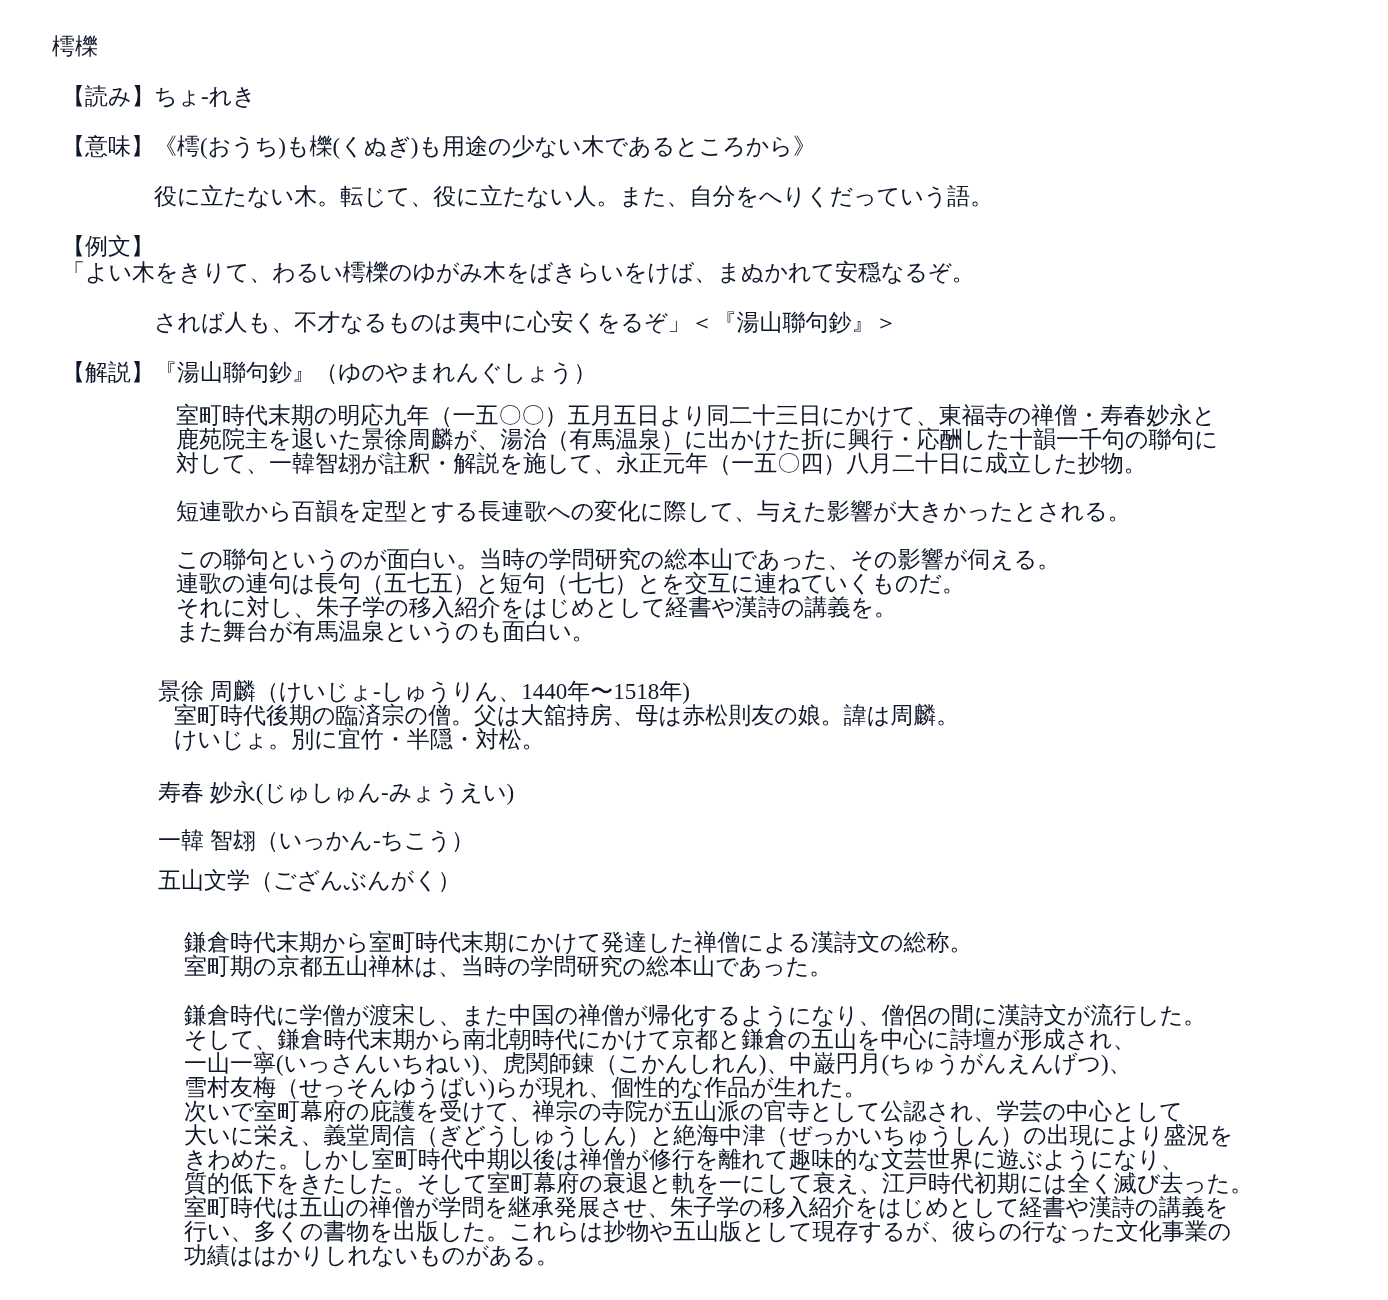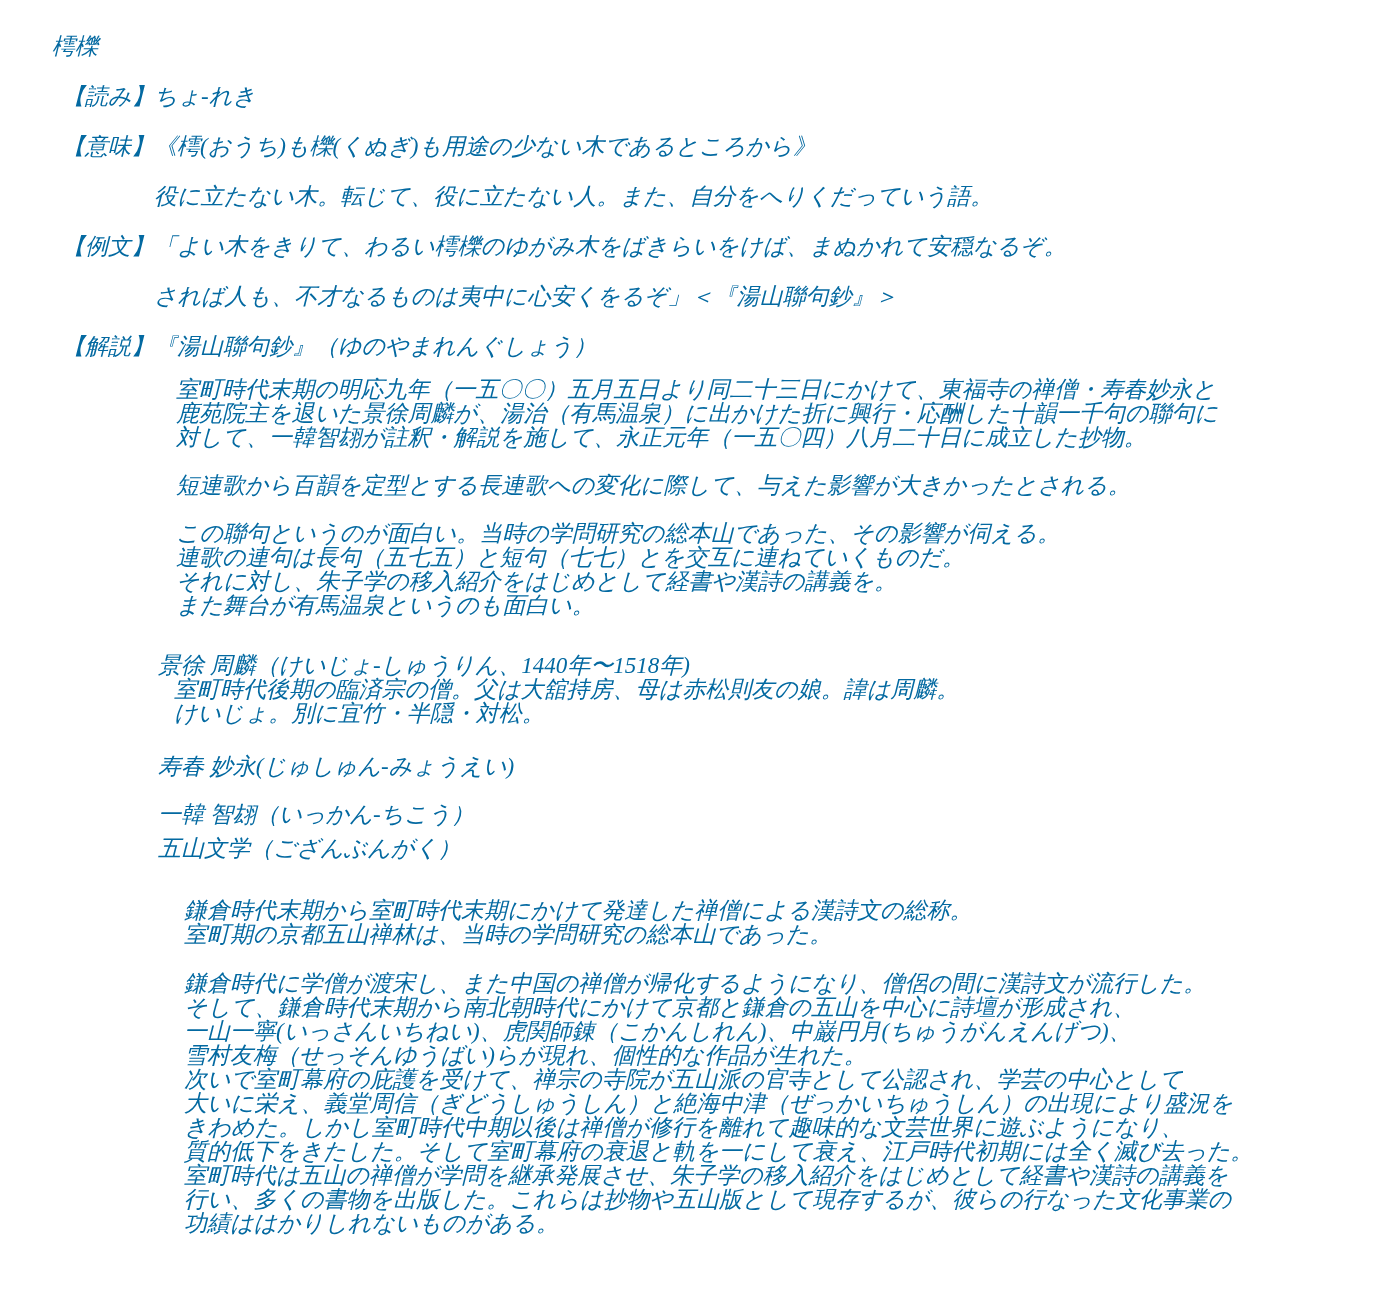--- a/index.html
+++ b/index.html
@@ -50,36 +50,36 @@
   .block.head { margin-left: 158px; }
   .block.bio  { margin-left: 174px; }
   .block.deep { margin-left: 184px; }
   .text-line {
     white-space: nowrap;
   }
 </style>
 </head>
 <body>
 
-<div class="page" style="color: #0369a1; background: rgb(255, 255, 255); font-style: italic;">
+<div class="page" style="color: #0f172a; background: rgb(255, 255, 255);">
   <h1 class="title">樗櫟</h1>
   <div id="entries">
       <div class="entry" style="margin-top: 24px;">
         <span class="label">【読み】</span>
         <span class="content">ちょ‐れき</span>
       </div>
       <div class="entry" style="margin-top: 24px; text-align: center;">
         <span class="label">【意味】</span>
         <span class="content">《樗(おうち)も櫟(くぬぎ)も用途の少ない木であるところから》</span>
       </div>
       <div class="entry" style="margin-top: 24px;">
         <span class="label"></span>
         <span class="content">役に立たない木。転じて、役に立たない人。また、自分をへりくだっていう語。</span>
       </div>
-      <div class="entry" style="margin-top: 24px;">
+      <div class="entry" style="margin-top: 24px; flex-direction: column;">
         <span class="label">【例文】</span>
         <span class="content">「よい木をきりて、わるい樗櫟のゆがみ木をばきらいをけば、まぬかれて安穏なるぞ。</span>
       </div>
       <div class="entry" style="margin-top: 24px; align-items: center;">
         <span class="label"></span>
         <span class="content">されば人も、不才なるものは夷中に心安くをるぞ」＜『湯山聯句鈔』＞</span>
       </div>
       <div class="entry" style="margin-top: 24px;">
         <span class="label">【解説】</span>
         <span class="content">『湯山聯句鈔』（ゆのやまれんぐしょう）</span>
@@ -106,21 +106,21 @@
       <div class="block bio" style="margin-top: 0px;">
         <div class="text-line">室町時代後期の臨済宗の僧。父は大舘持房、母は赤松則友の娘。諱は周麟。</div>
         <div class="text-line">けいじょ。別に宜竹・半隠・対松。</div>
       </div>
       <div class="block head" style="margin-top: 29px;">
         <div class="text-line">寿春 妙永(じゅしゅん‐みょうえい)</div>
       </div>
       <div class="block head" style="margin-top: 24px;">
         <div class="text-line">一韓 智翃（いっかん‐ちこう）</div>
       </div>
-      <div class="block head" style="margin-top: 10px;">
+      <div class="block head" style="margin-top: 16px;">
         <div class="text-line">五山文学（ござんぶんがく）</div>
       </div>
       <div class="block deep" style="margin-top: 38px;">
         <div class="text-line">鎌倉時代末期から室町時代末期にかけて発達した禅僧による漢詩文の総称。</div>
         <div class="text-line">室町期の京都五山禅林は、当時の学問研究の総本山であった。</div>
       </div>
       <div class="block deep" style="margin-top: 25px;">
         <div class="text-line">鎌倉時代に学僧が渡宋し、また中国の禅僧が帰化するようになり、僧侶の間に漢詩文が流行した。</div>
         <div class="text-line">そして、鎌倉時代末期から南北朝時代にかけて京都と鎌倉の五山を中心に詩壇が形成され、</div>
         <div class="text-line">一山一寧(いっさんいちねい)、虎関師錬（こかんしれん)、中巌円月(ちゅうがんえんげつ)、</div>

